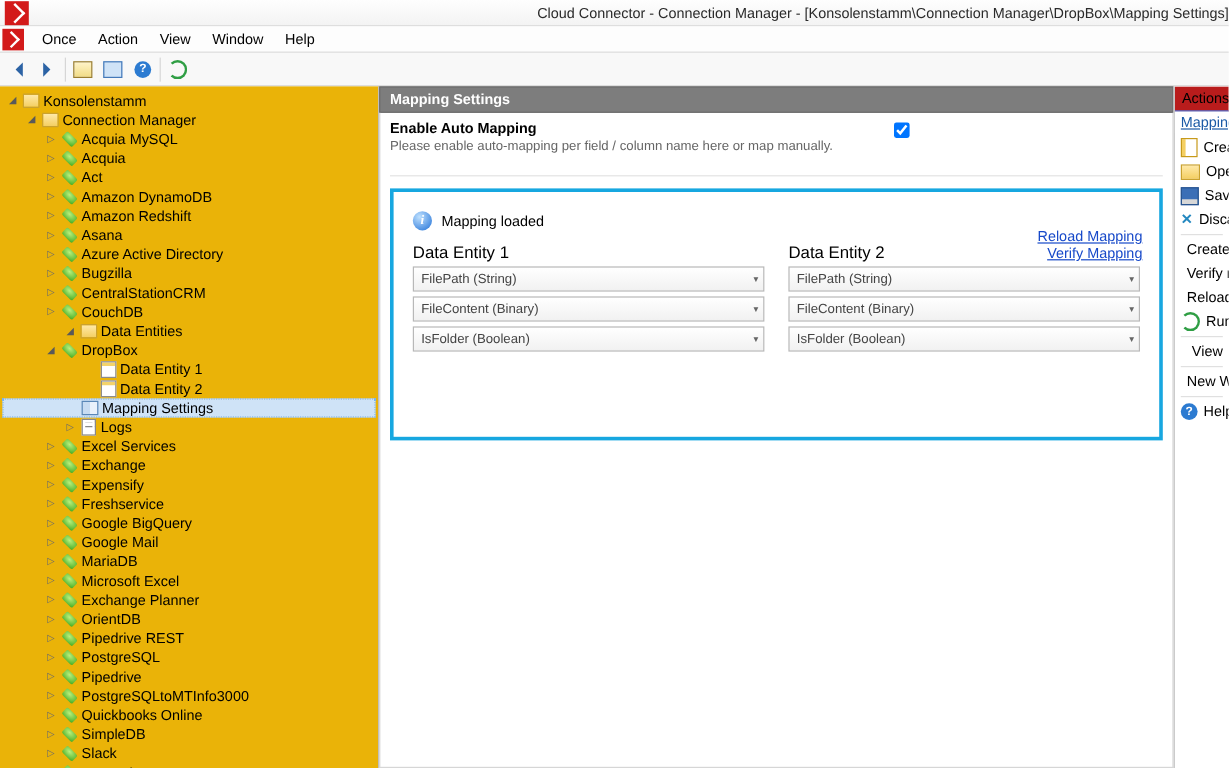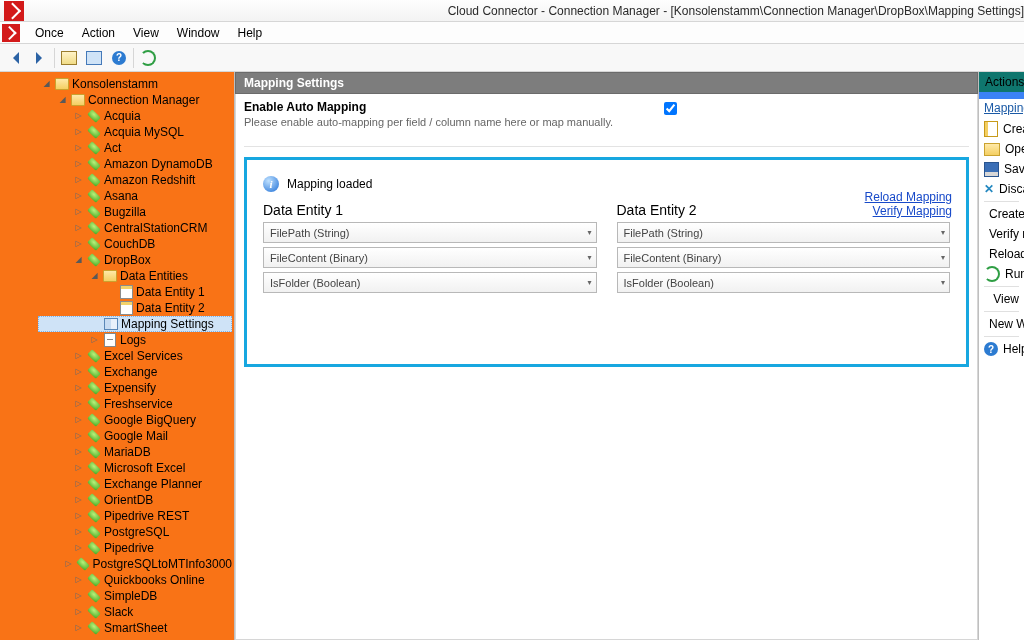--- a/index.html
+++ b/index.html
@@ -24,21 +24,21 @@
 
   .arrow-left::before{content:"";border:6px solid transparent;border-right-color:#2c63a5;display:block;margin-right:4px;}
   .arrow-right::before{content:"";border:6px solid transparent;border-left-color:#2c63a5;display:block;margin-left:4px;}
   .icon-console::before{content:"";width:14px;height:12px;border:1px solid #9a7d2e;background:linear-gradient(#fff3c8,#f1dc86);display:block;}
   .icon-window::before{content:"";width:14px;height:12px;border:1px solid #4479b9;background:#cfe3f7;display:block;}
   .icon-help::before{content:"?";color:#fff;background:#2c7bd1;border-radius:50%;width:14px;height:14px;display:flex;align-items:center;justify-content:center;font-weight:bold;font-size:10px;}
   .icon-refresh::before{content:"";width:12px;height:12px;border:2px solid #2f9e44;border-left-color:transparent;border-radius:50%;display:block;}
 
   
   .workbench{display:flex;height:calc(640px - 22px - 22px - 28px);}
-  .tree-pane{width:235px;border-right:1px solid #bfbfbf;overflow:hidden;background:#f97316;padding-left:36px;}
+  .tree-pane{width:316px;border-right:1px solid #bfbfbf;overflow:hidden;background:#eab308;}
   .tree{padding:4px 2px;white-space:nowrap;}
   .tree-row{display:flex;align-items:center;height:16px;gap:3px;cursor:default;}
   .tw{display:inline-block;width:11px;height:11px;text-align:center;line-height:9px;font-size:9px;color:#6a6a6a;cursor:pointer;}
   .tw.open::before{content:"◢";font-size:8px;color:#595959;}
   .tw.closed::before{content:"▷";font-size:8px;}
   .sp{display:inline-block;width:11px;}
   .ind{display:inline-block;}
   .ic{width:14px;height:14px;display:inline-flex;align-items:center;justify-content:center;flex:0 0 14px;}
   .ic-folder::before{content:"";width:13px;height:10px;background:linear-gradient(#ffe9a8,#f4cf62);border:1px solid #caa22f;border-radius:1px;}
   .ic-conn::before{content:"";width:12px;height:12px;background:radial-gradient(circle at 40% 35%, #b9f07c, #3fa81d);border-radius:2px;transform:rotate(45deg) scaleY(.6);}
@@ -64,21 +64,21 @@
   .status-row{display:flex;align-items:center;gap:8px;margin:4px 0 10px 0;}
   .info-icon{width:16px;height:16px;border-radius:50%;background:radial-gradient(circle at 35% 30%,#bfe1ff,#1e6fd6);display:flex;align-items:center;justify-content:center;color:#fff;font-style:italic;font-weight:bold;font-family:Georgia,serif;font-size:11px;}
   .entities{display:flex;gap:20px;}
   .entity-col{flex:1;}
   .entity-col h5{font-weight:normal;font-size:14px;margin-bottom:4px;}
   .combo{display:flex;align-items:center;border:1px solid #b8b8b8;background:linear-gradient(#fff,#f1f1f1);height:21px;padding:0 4px 0 6px;margin-bottom:4px;color:#444;font-size:11px;}
   .combo .arrow{margin-left:auto;font-size:8px;color:#666;}
 
   
   .actions-pane{width:46px;border-left:1px solid #bfbfbf;background:#fff;display:flex;flex-direction:column;overflow:hidden;}
-  .actions-title{background:#0f766e;border-bottom:7px solid #3b82f6;padding:3px 6px;font-size:12px;}
+  .actions-title{background:#b91c1c;border-bottom:1px solid #3b82f6;padding:3px 6px;font-size:12px;}
   .actions-sub{background:#fff;padding:2px 5px;color:#1b5aa6;font-size:12px;text-decoration:underline;white-space:nowrap;}
   .actions-list{padding:2px 0;}
   .a-row{display:flex;align-items:center;gap:5px;padding:2px 5px;white-space:nowrap;color:#000;}
   .a-row .ai{width:16px;height:16px;display:inline-flex;align-items:center;justify-content:center;}
   .ai-create::before{content:"";width:12px;height:14px;background:#fff;border:1px solid #c79a1a;box-shadow:inset 3px 0 0 #f4cf62;}
   .ai-open::before{content:"";width:14px;height:11px;background:linear-gradient(#ffe9a8,#f4cf62);border:1px solid #caa22f;}
   .ai-save::before{content:"";width:13px;height:13px;background:#3b6fb6;border:1px solid #2a558f;box-shadow:inset 0 -4px 0 #d7d7d7;}
   .ai-discard::before{content:"✕";color:#2488c0;font-size:12px;font-weight:bold;}
   .ai-run::before{content:"";width:12px;height:12px;border:2px solid #2f9e44;border-left-color:transparent;border-radius:50%;}
   .ai-help::before{content:"?";color:#fff;background:#2c7bd1;border-radius:50%;width:14px;height:14px;display:flex;align-items:center;justify-content:center;font-weight:bold;font-size:10px;}
@@ -125,32 +125,32 @@
         <div class="tree-row">
           <span class="ind" style="width: 16px;"></span>
           <span class="tw open"></span>
           <span class="ic ic-folder"></span>
           <span class="tree-label">Connection Manager</span>
         </div>
         <div class="tree-row">
           <span class="ind" style="width: 32px;"></span>
           <span class="tw closed"></span>
           <span class="ic ic-conn"></span>
+          <span class="tree-label">Acquia MySQL</span>
+        </div>
+        <div class="tree-row">
+          <span class="ind" style="width: 32px;"></span>
+          <span class="tw closed"></span>
+          <span class="ic ic-conn"></span>
           <span class="tree-label">Acquia</span>
         </div>
         <div class="tree-row">
           <span class="ind" style="width: 32px;"></span>
           <span class="tw closed"></span>
           <span class="ic ic-conn"></span>
-          <span class="tree-label">Acquia MySQL</span>
-        </div>
-        <div class="tree-row">
-          <span class="ind" style="width: 32px;"></span>
-          <span class="tw closed"></span>
-          <span class="ic ic-conn"></span>
           <span class="tree-label">Act</span>
         </div>
         <div class="tree-row">
           <span class="ind" style="width: 32px;"></span>
           <span class="tw closed"></span>
           <span class="ic ic-conn"></span>
           <span class="tree-label">Amazon DynamoDB</span>
         </div>
         <div class="tree-row">
           <span class="ind" style="width: 32px;"></span>
@@ -161,45 +161,51 @@
         <div class="tree-row">
           <span class="ind" style="width: 32px;"></span>
           <span class="tw closed"></span>
           <span class="ic ic-conn"></span>
           <span class="tree-label">Asana</span>
         </div>
         <div class="tree-row">
           <span class="ind" style="width: 32px;"></span>
           <span class="tw closed"></span>
           <span class="ic ic-conn"></span>
+          <span class="tree-label">Azure Active Directory</span>
+        </div>
+        <div class="tree-row">
+          <span class="ind" style="width: 32px;"></span>
+          <span class="tw closed"></span>
+          <span class="ic ic-conn"></span>
           <span class="tree-label">Bugzilla</span>
         </div>
         <div class="tree-row">
           <span class="ind" style="width: 32px;"></span>
           <span class="tw closed"></span>
           <span class="ic ic-conn"></span>
           <span class="tree-label">CentralStationCRM</span>
         </div>
         <div class="tree-row">
           <span class="ind" style="width: 32px;"></span>
           <span class="tw closed"></span>
           <span class="ic ic-conn"></span>
           <span class="tree-label">CouchDB</span>
-        </div>
-        <div class="tree-row">
-          <span class="ind" style="width: 32px;"></span>
-          <span class="tw open"></span>
-          <span class="ic ic-conn"></span>
-          <span class="tree-label">DropBox</span>
         </div>
         <div class="tree-row">
           <span class="ind" style="width: 48px;"></span>
           <span class="tw open"></span>
           <span class="ic ic-folder"></span>
           <span class="tree-label">Data Entities</span>
+        </div>
+        <div class="tree-row">
+          <span class="ind" style="width: 32px;"></span>
+          <span class="tw open"></span>
+          <span class="ic ic-conn"></span>
+          <span class="tree-label">DropBox</span>
         </div>
         <div class="tree-row">
           <span class="ind" style="width: 64px;"></span>
           <span class="sp"></span>
           <span class="ic ic-form"></span>
           <span class="tree-label">Data Entity 1</span>
         </div>
         <div class="tree-row">
           <span class="ind" style="width: 64px;"></span>
           <span class="sp"></span>

